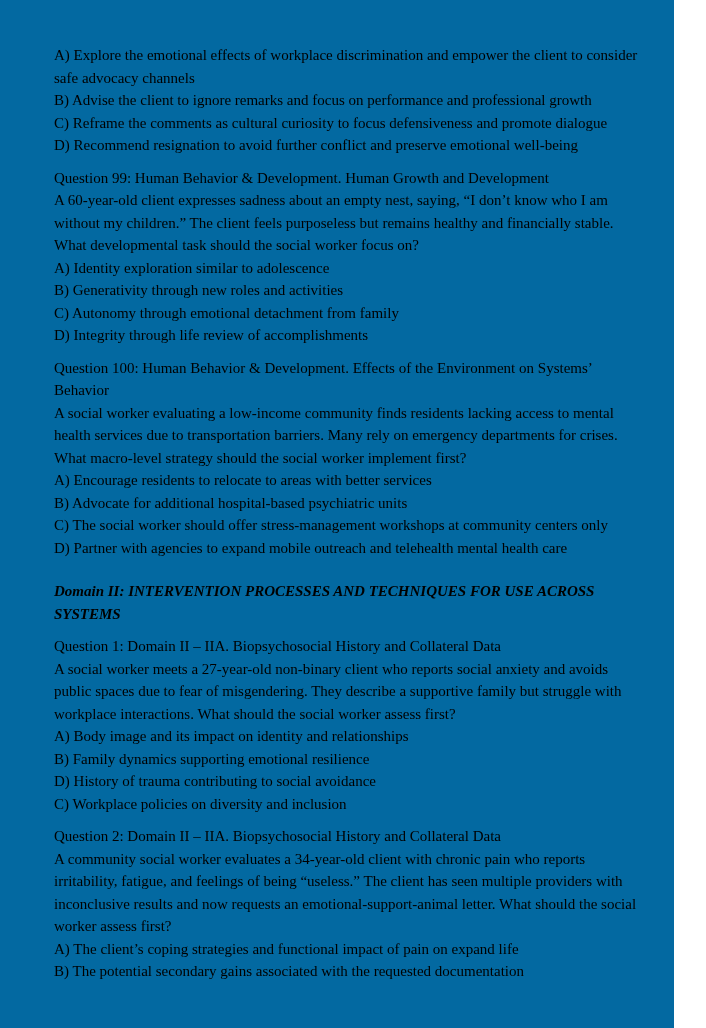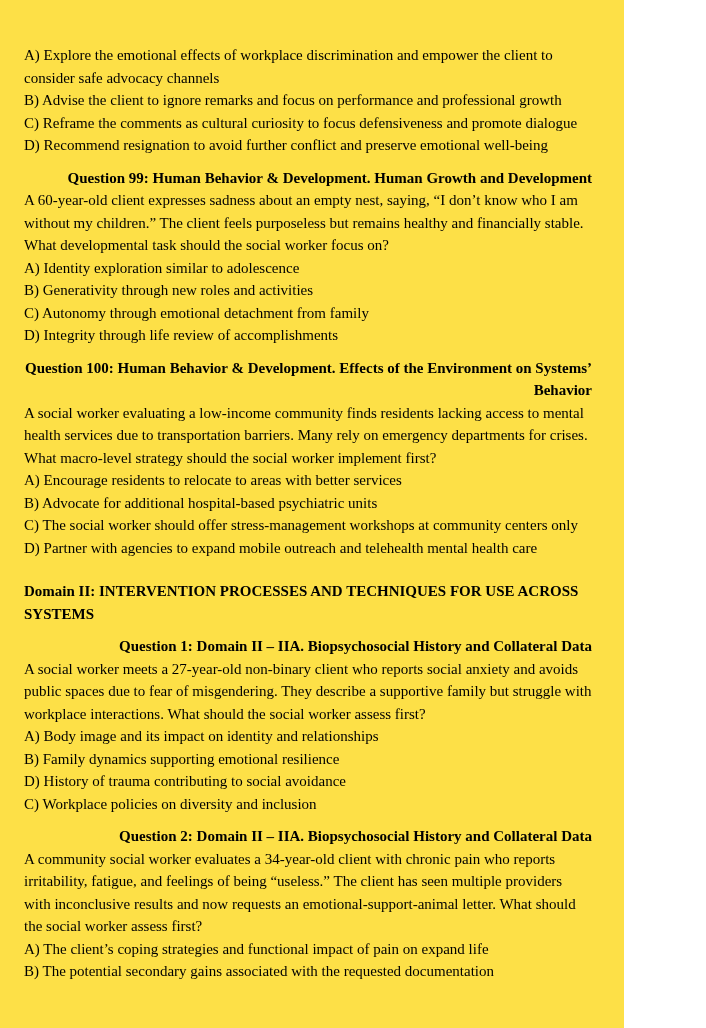--- a/index.html
+++ b/index.html
@@ -10,36 +10,36 @@
   body {
     width: 706px;
     height: 1028px;
     color: #000000;
     font-family: "Liberation Serif", "DejaVu Serif", serif;
     font-size: 15px;
     line-height: 22.5px;
   }
   .page {
     box-sizing: border-box;
-    width: 624px;
+    width: 674px;
     height: 1028px;
-    padding: 44px 32px 0 24px;
+    padding: 44px 32px 0 54px;
     overflow: hidden;
-    background: #fde047;
+    background: #0369a1;
   }
   .block {
     margin: 0 0 10px 0;
   }
   .q-title {
-    font-weight: 700;
-    text-align: right;
+    font-weight: 400;
   }
   .domain-heading {
     font-weight: 700;
     margin-top: 21px;
+    font-style: italic;
   }
   p {
     margin: 0;
   }
 </style>
 </head>
 <body>
 
 <div class="page">
 

